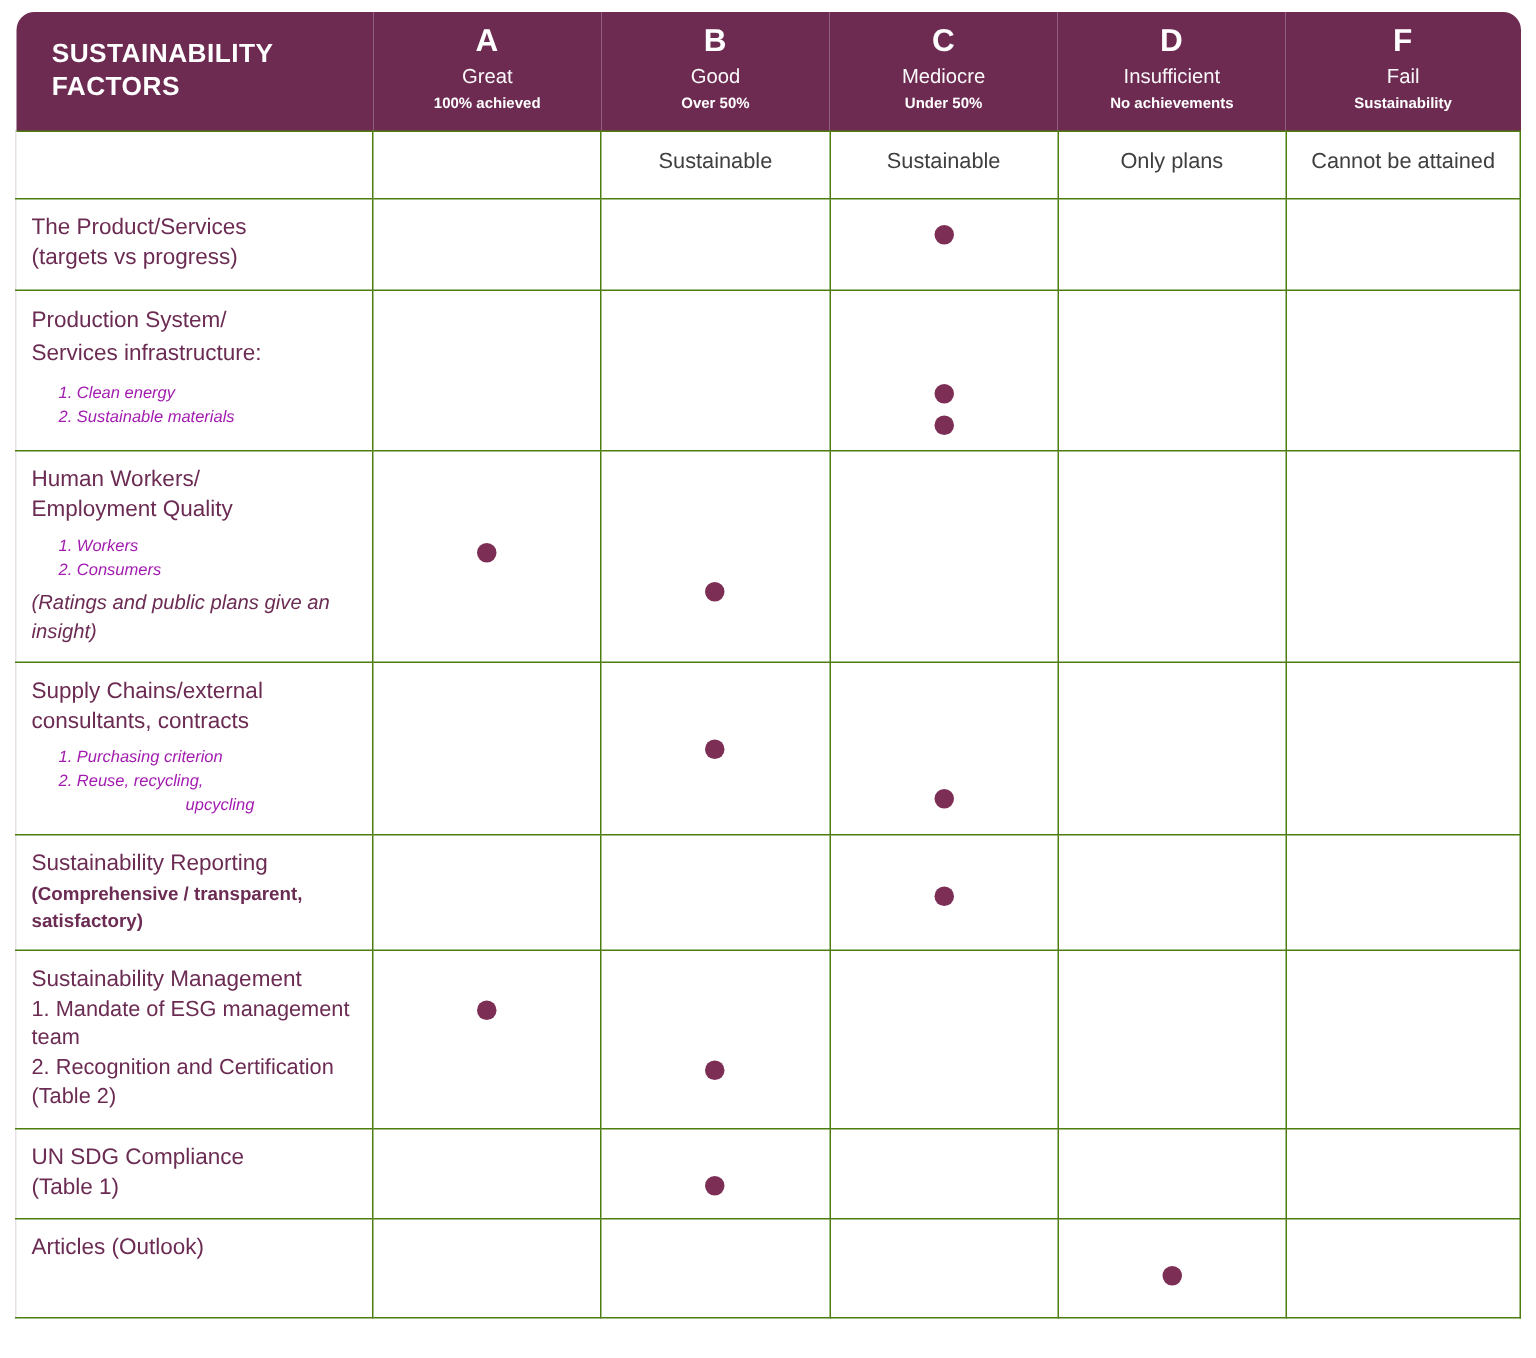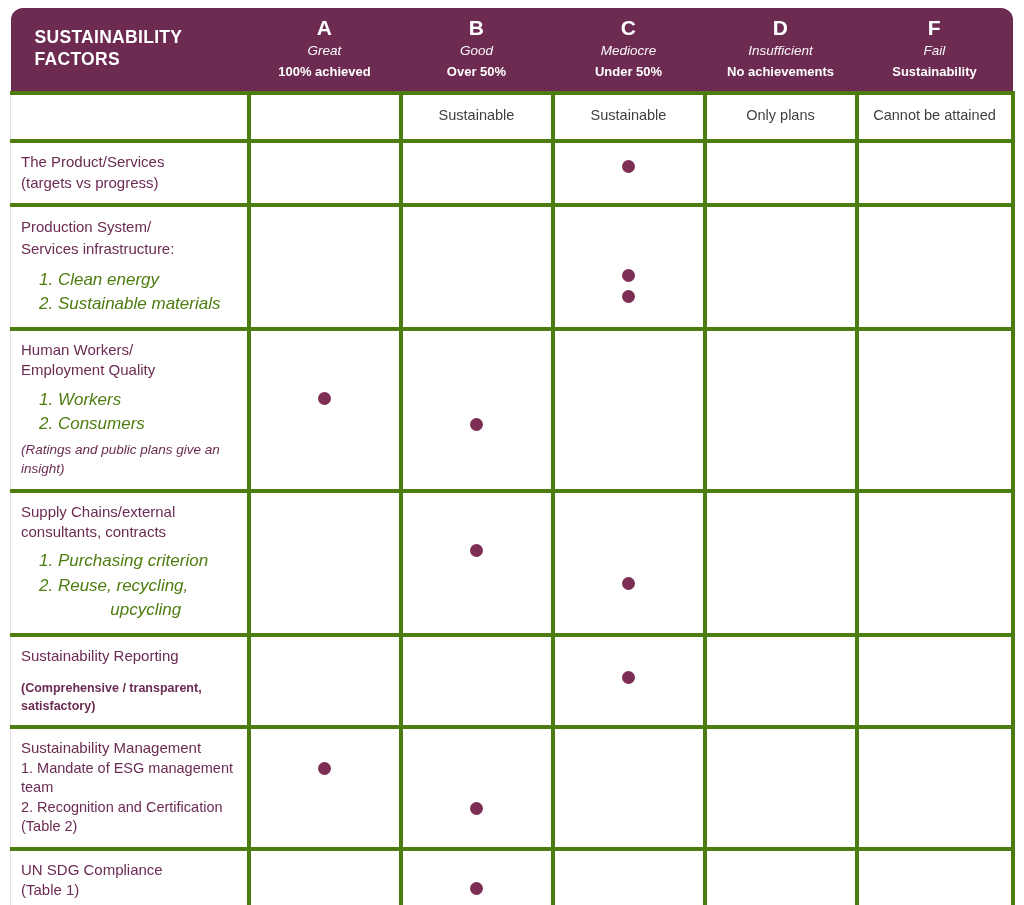--- a/index.html
+++ b/index.html
@@ -51,30 +51,29 @@
     font-size: 21px;
     font-weight: bold;
     line-height: 1.15;
     letter-spacing: .5px;
   }
   .hdr-word {
     font-size: 13.5px;
     font-weight: normal;
     line-height: 1.7;
     opacity: .97;
-    font-style: italic;
   }
   .hdr-note {
-    font-size: 13px;
+    font-size: 10px;
     font-weight: bold;
     line-height: 1.4;
   }
   
   tbody td {
-    border: 4px solid #4d7c0f;
+    border: 1px solid #4d7c0f;
     vertical-align: top;
     padding: 9px 10px 10px 10px;
     font-size: 14.5px;
     line-height: 1.32;
     background: #ffffff;
   }
   tbody tr td:first-child {
     border-left: 1px solid #e9dfe6;
   }
   tbody td.center {
@@ -94,37 +93,37 @@
     color: #6b2b52;
     font-size: 15px;
     line-height: 1.35;
   }
   .factor-main.dense { line-height: 1.5; }
   .sub-list {
     margin: 7px 0 0 0;
     padding: 0;
     list-style: none;
     font-style: italic;
-    font-size: 17px;
-    color: #4d7c0f;
+    font-size: 11px;
+    color: #a21caf;
     line-height: 1.45;
   }
   .sub-list li { padding-left: 18px; }
   .sub-list li.wrap2 { text-indent: 0; text-align: center; }
   .note {
     font-style: italic;
     font-size: 13.5px;
     margin-top: 4px;
     line-height: 1.4;
   }
   .note.small-b {
     font-style: normal;
     font-weight: bold;
     font-size: 12.5px;
-    margin-top: 14px;
+    margin-top: 2px;
   }
   .plain-bold {
     font-size: 14.5px;
     line-height: 1.35;
   }
   .dot {
     display: inline-block;
     width: 13px;
     height: 13px;
     border-radius: 50%;

